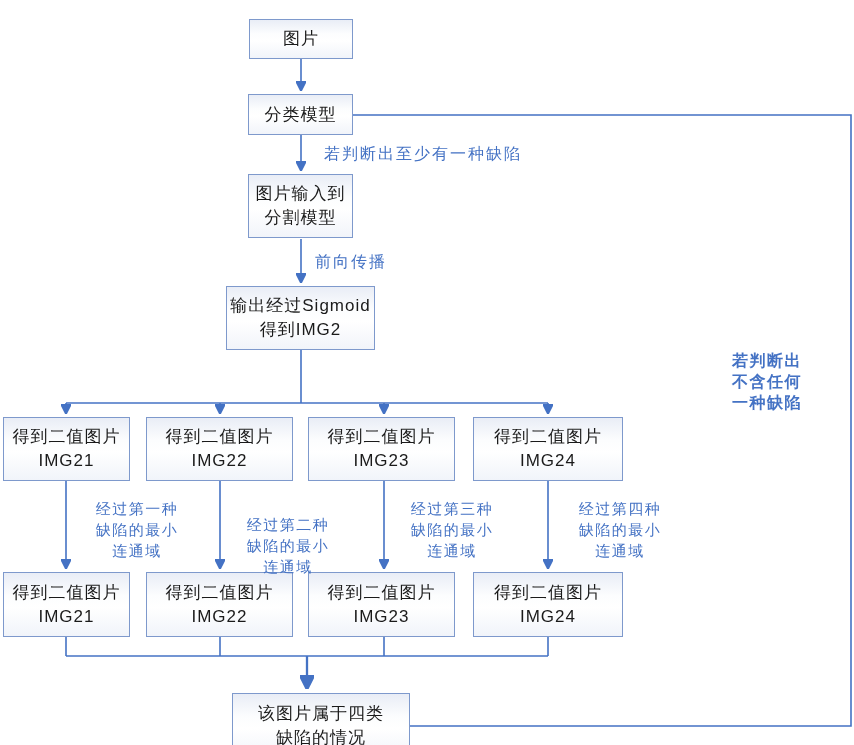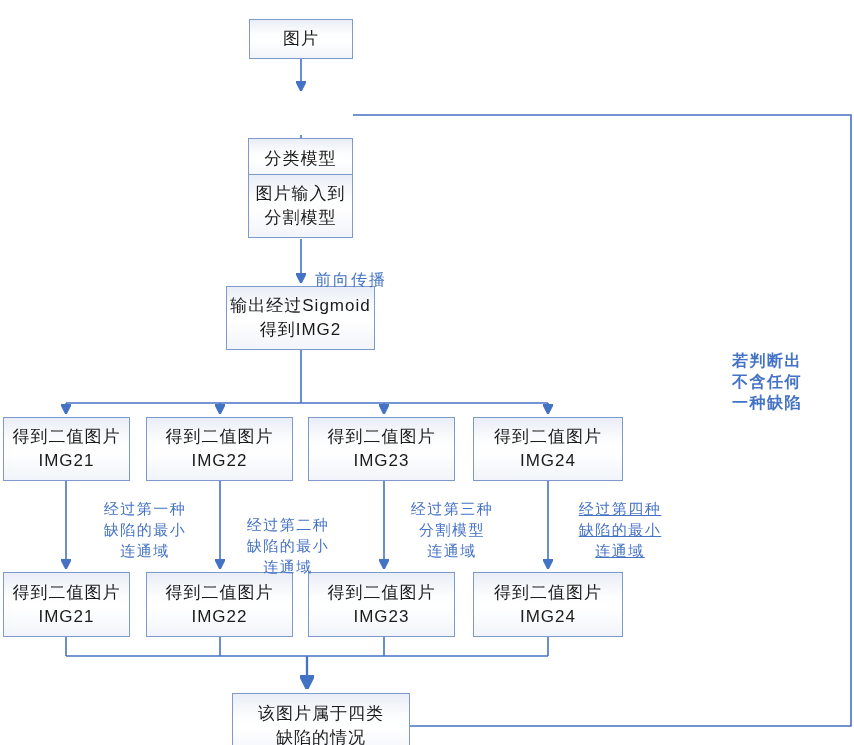--- a/index.html
+++ b/index.html
@@ -75,21 +75,21 @@
     <path d="M384 621 L384 640"></path>
     <path d="M548 621 L548 640"></path>
     <path d="M66 640 L548 640"></path>
     <path class="thick" d="M307 640 L307 672" marker-end="url(#arrow)"></path>
 
     <path d="M353 99 L851 99 L851 710 L388 710" marker-end="url(#arrow)"></path>
   </svg>
 
   <div class="node" style="left:249px;top:3px;width:104px;height:40px;">图片</div>
 
-  <div class="node" style="left:248px;top:78px;width:105px;height:41px;margin-top:44px;">分类模型</div>
+  <div class="node" style="left:248px;top:78px;width:105px;height:41px;">分类模型</div>
 
   <div class="node" style="left:248px;top:158px;width:105px;height:64px;">图片输入到
 分割模型</div>
 
   <div class="node" style="left:226px;top:270px;width:149px;height:64px;text-align:center;">输出经过Sigmoid
 得到IMG2</div>
 
   <div class="node" style="left:3px;top:401px;width:127px;height:64px;">得到二值图片
 IMG21</div>
   <div class="node" style="left:146px;top:401px;width:147px;height:64px;">得到二值图片
@@ -104,33 +104,34 @@
   <div class="node" style="left:146px;top:556px;width:147px;height:65px;">得到二值图片
 IMG22</div>
   <div class="node" style="left:308px;top:556px;width:147px;height:65px;">得到二值图片
 IMG23</div>
   <div class="node" style="left:473px;top:556px;width:150px;height:65px;">得到二值图片
 IMG24</div>
 
   <div class="node" style="left:232px;top:677px;width:178px;height:65px;">该图片属于四类
 缺陷的情况</div>
 
+  <div class="elabel" style="left:324px;top:128px;">若判断出至少有一种缺陷</div>
 
-  <div class="elabel" style="left:315px;top:236px;margin-top:18px;">前向传播</div>
+  <div class="elabel" style="left:315px;top:236px;">前向传播</div>
 
 
   <div class="elabel multiline" style="left:767px;top:334px;font-size:16px;font-weight:bold;">若判断出不含任何
 一种缺陷</div>
 
-  <div class="elabel multiline" style="left:137px;top:482px;margin-left:8px;">经过第一种
+  <div class="elabel multiline" style="left:137px;top:482px;">经过第一种
 缺陷的最小
 连通域</div>
   <div class="elabel multiline" style="left:288px;top:482px;margin-top:16px;">经过第二种
 缺陷的最小
 连通域</div>
   <div class="elabel multiline" style="left:452px;top:482px;">经过第三种
-分割模型
+缺陷的最小
 连通域</div>
-  <div class="elabel multiline" style="left:620px;top:482px;text-decoration:underline;">经过第四种
+  <div class="elabel multiline" style="left:620px;top:482px;">经过第四种
 缺陷的最小
 连通域</div>
 
 </div>
 
 </body></html>

